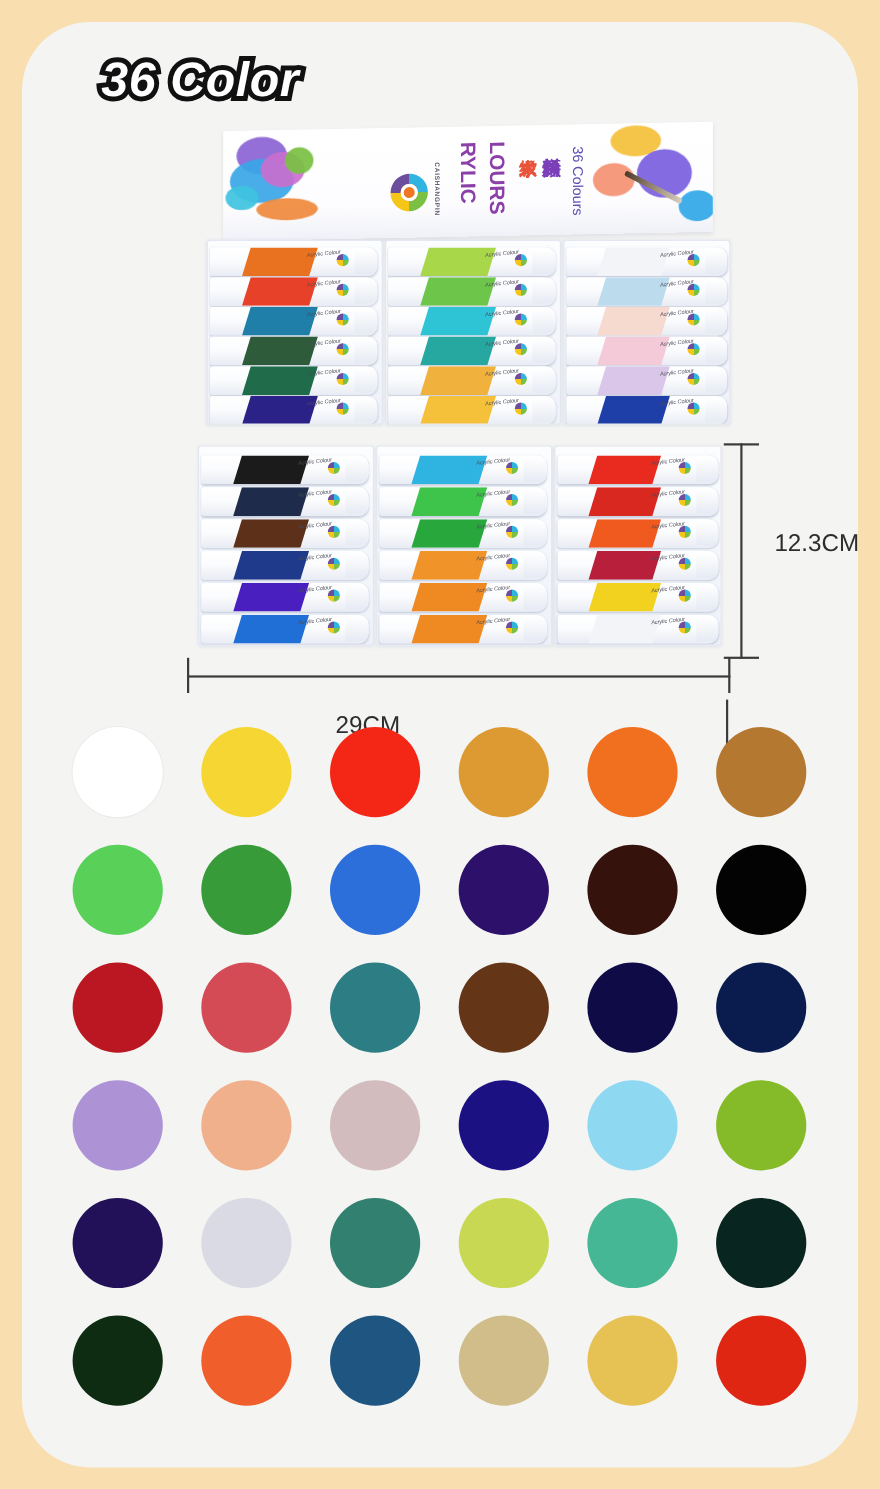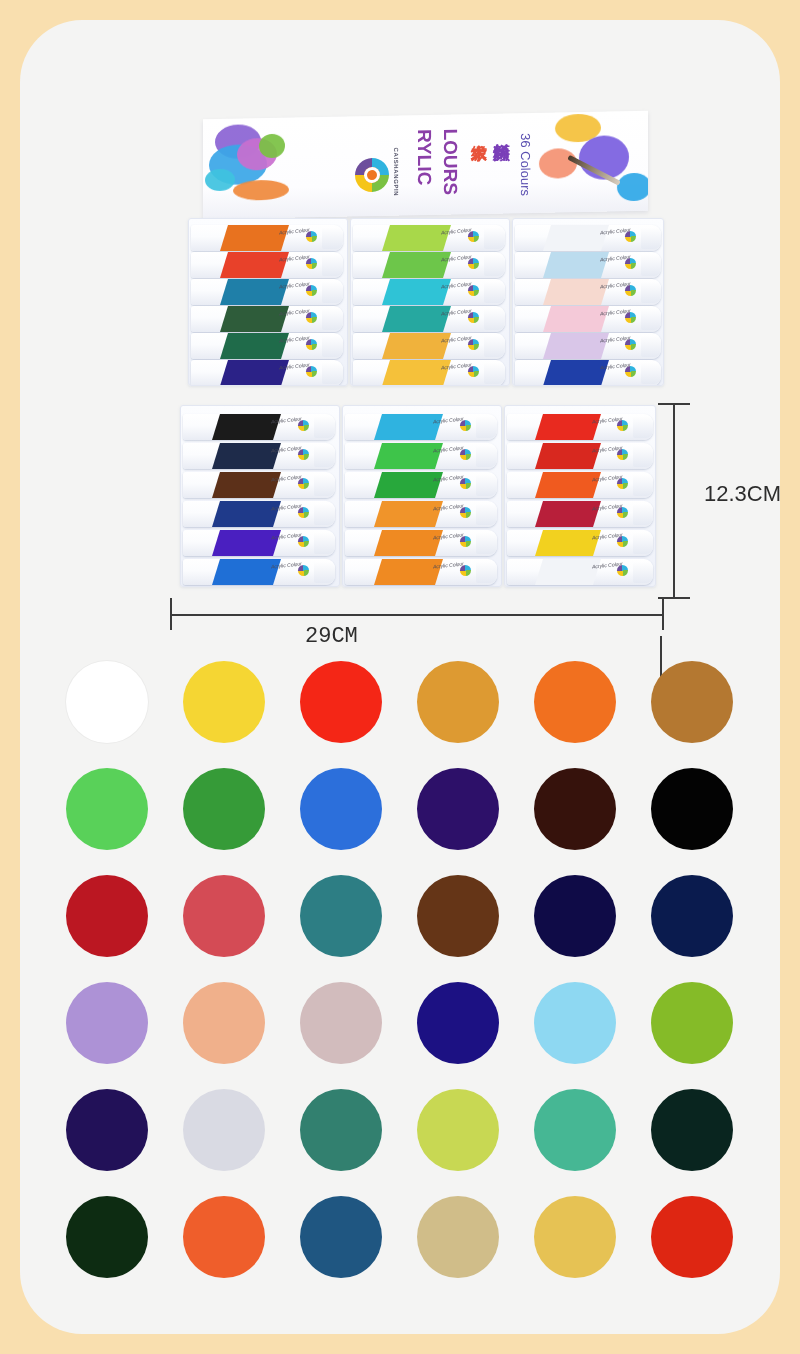--- a/index.html
+++ b/index.html
@@ -146,20 +146,21 @@
     width: 2px; height: 50px;
     background: #3b3b3b;
   }
 </style>
 </head>
 <body>
 
 <div class="page">
   <div class="card">
 
+    <div class="title">36 Color</div>
 
     <div class="photo">
 
       <div class="lid">
 
         <div class="splat" style="left:12px;top:6px;width:46px;height:34px;background:#8b63d4;"></div>
         <div class="splat" style="left:6px;top:26px;width:58px;height:40px;background:#3aa7e8;"></div>
         <div class="splat" style="left:34px;top:20px;width:40px;height:32px;background:#c96fd0;"></div>
         <div class="splat" style="left:56px;top:16px;width:26px;height:24px;background:#7ac143;"></div>
         <div class="splat" style="left:30px;top:62px;width:56px;height:20px;background:#f08a3c;"></div>
@@ -417,21 +418,21 @@
     </div>
 
     <div class="dim-line" style="left:653px;top:383px;width:2px;height:196px;"></div>
     <div class="dim-line" style="left:638px;top:383px;width:32px;height:2px;"></div>
     <div class="dim-line" style="left:638px;top:577px;width:32px;height:2px;"></div>
     <div class="dim-label" style="left:684px;top:461px;">12.3CM</div>
 
     <div class="dim-line" style="left:150px;top:594px;width:494px;height:2px;"></div>
     <div class="dim-line" style="left:150px;top:578px;width:2px;height:32px;"></div>
     <div class="dim-line" style="left:642px;top:578px;width:2px;height:32px;"></div>
-    <div class="dim-label" style="left:285px;top:604px;font-family:Liberation Mono, monospace;">29CM</div>
+    <div class="dim-label" style="left:285px;top:626px;">29CM</div>
 
     <div class="stray-tick"></div>
 
     <div class="swatches">
       <div class="srow">
         <div class="swatch white-sw" style="background: rgb(255, 255, 255);"></div>
         <div class="swatch" style="background: rgb(245, 214, 51);"></div>
         <div class="swatch" style="background: rgb(244, 38, 22);"></div>
         <div class="swatch" style="background: rgb(221, 154, 50);"></div>
         <div class="swatch" style="background: rgb(241, 112, 31);"></div>

